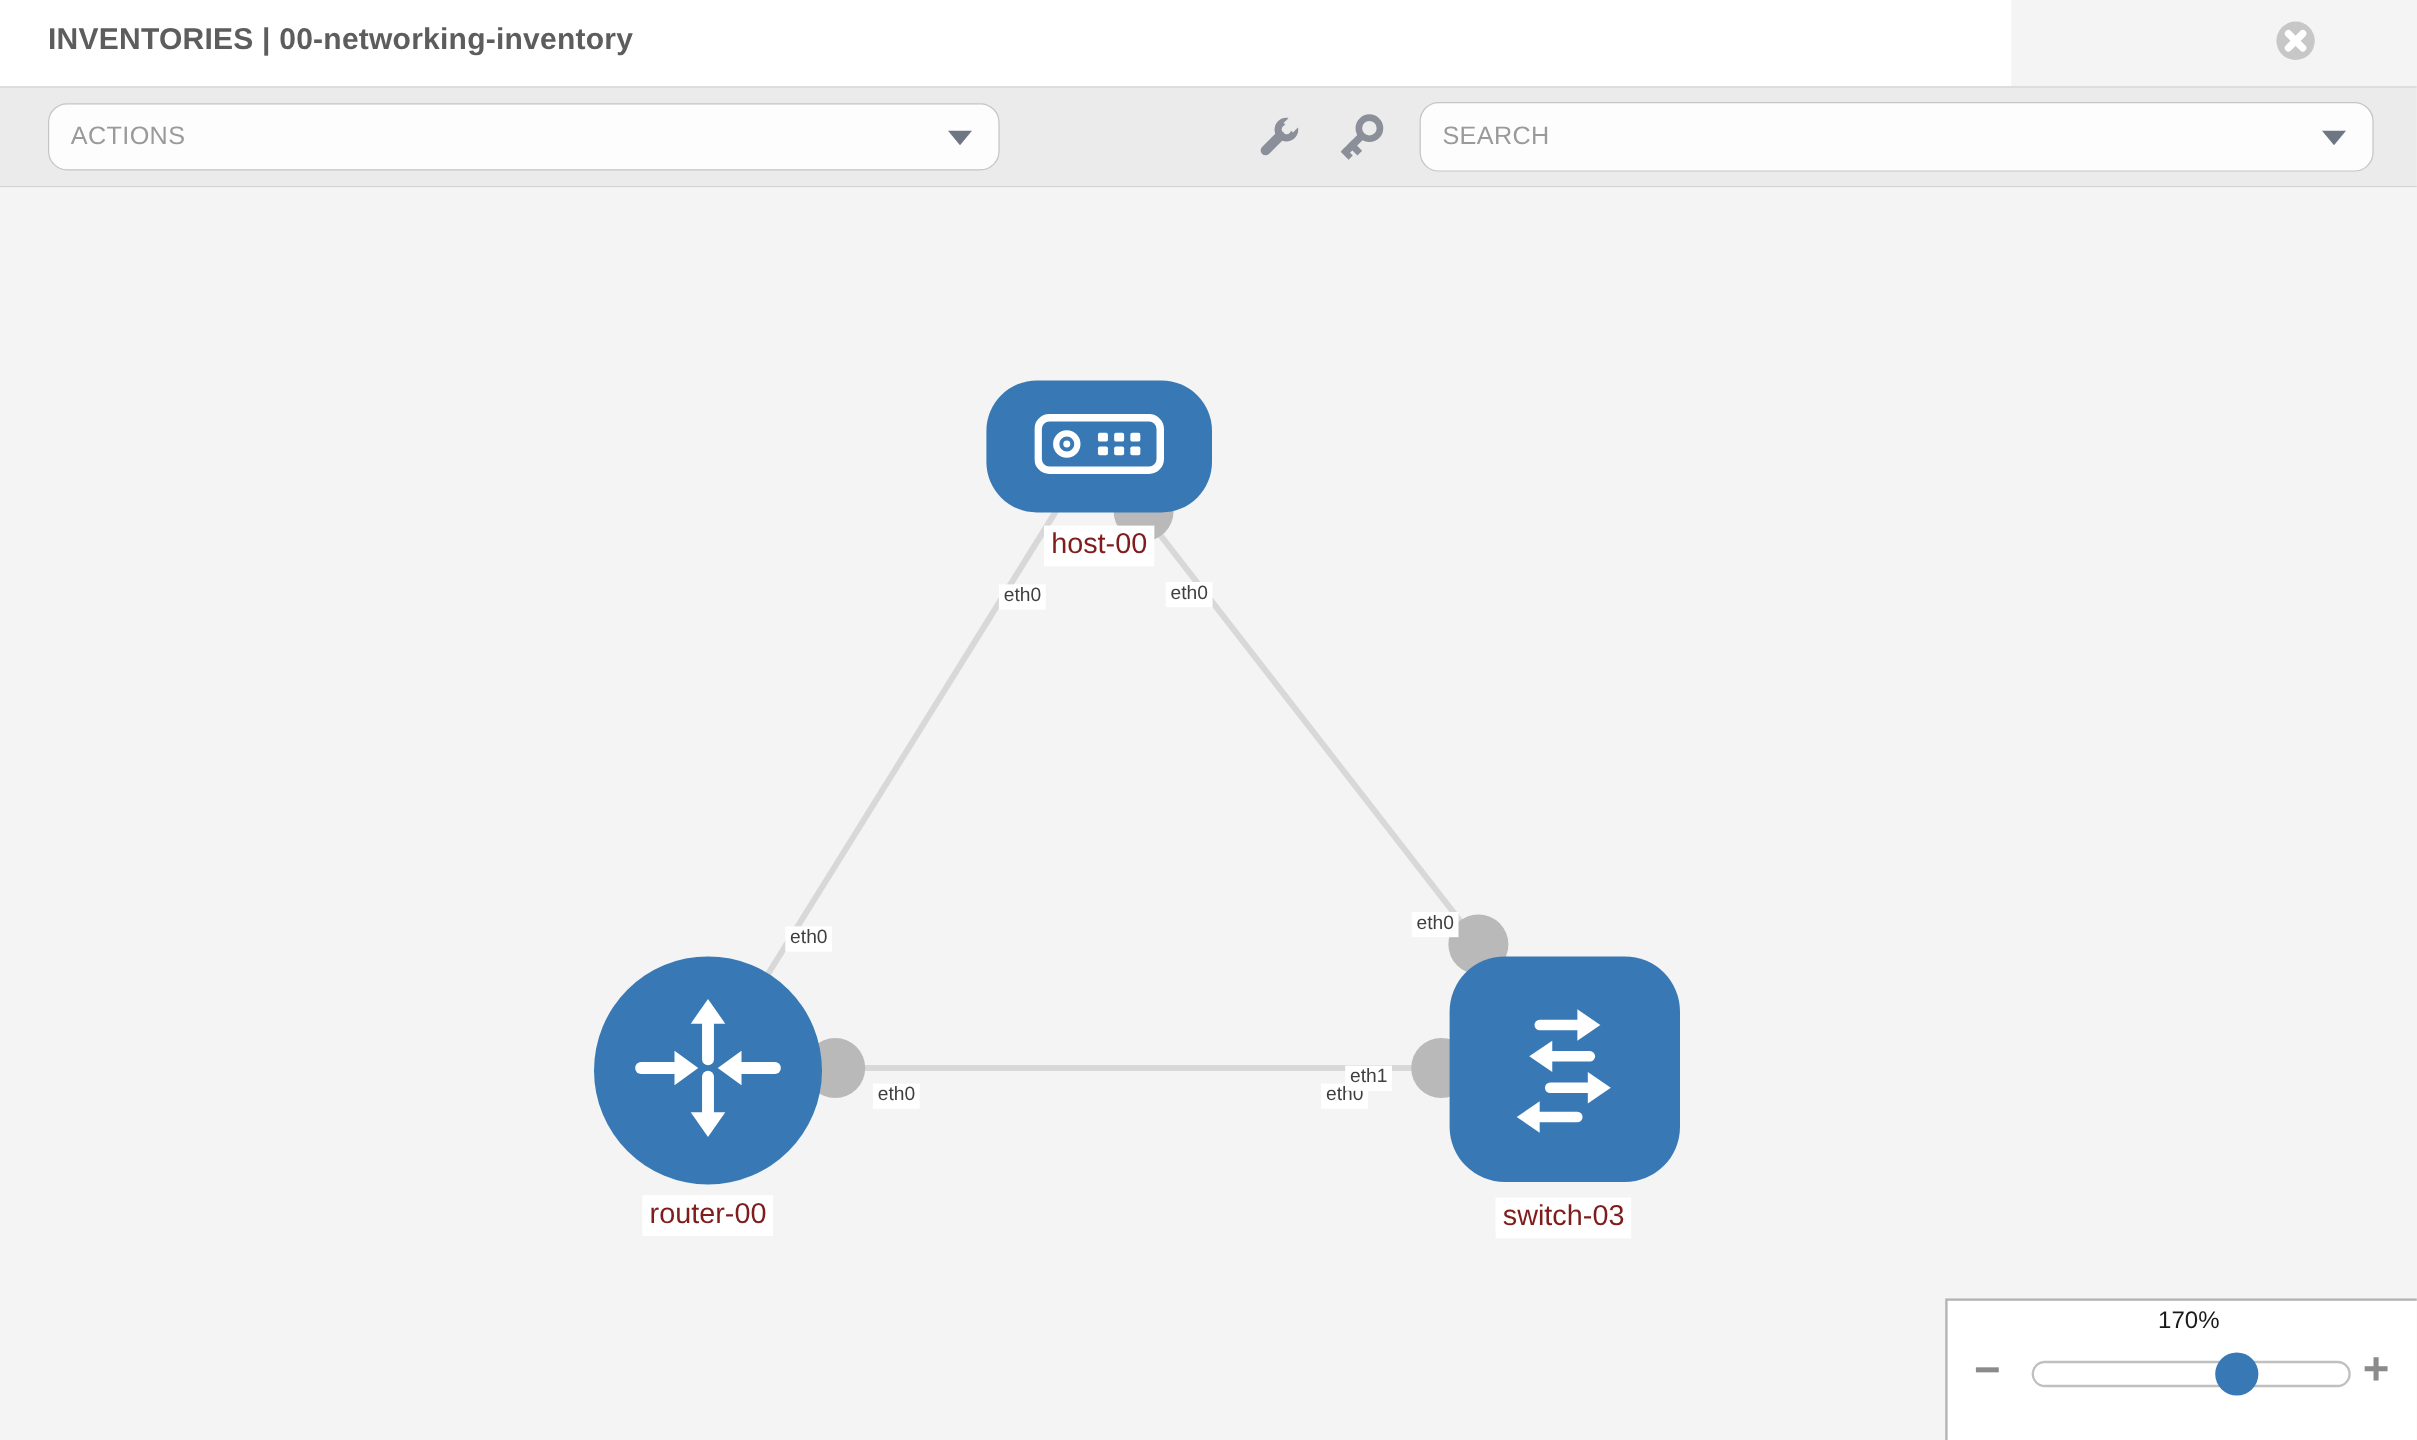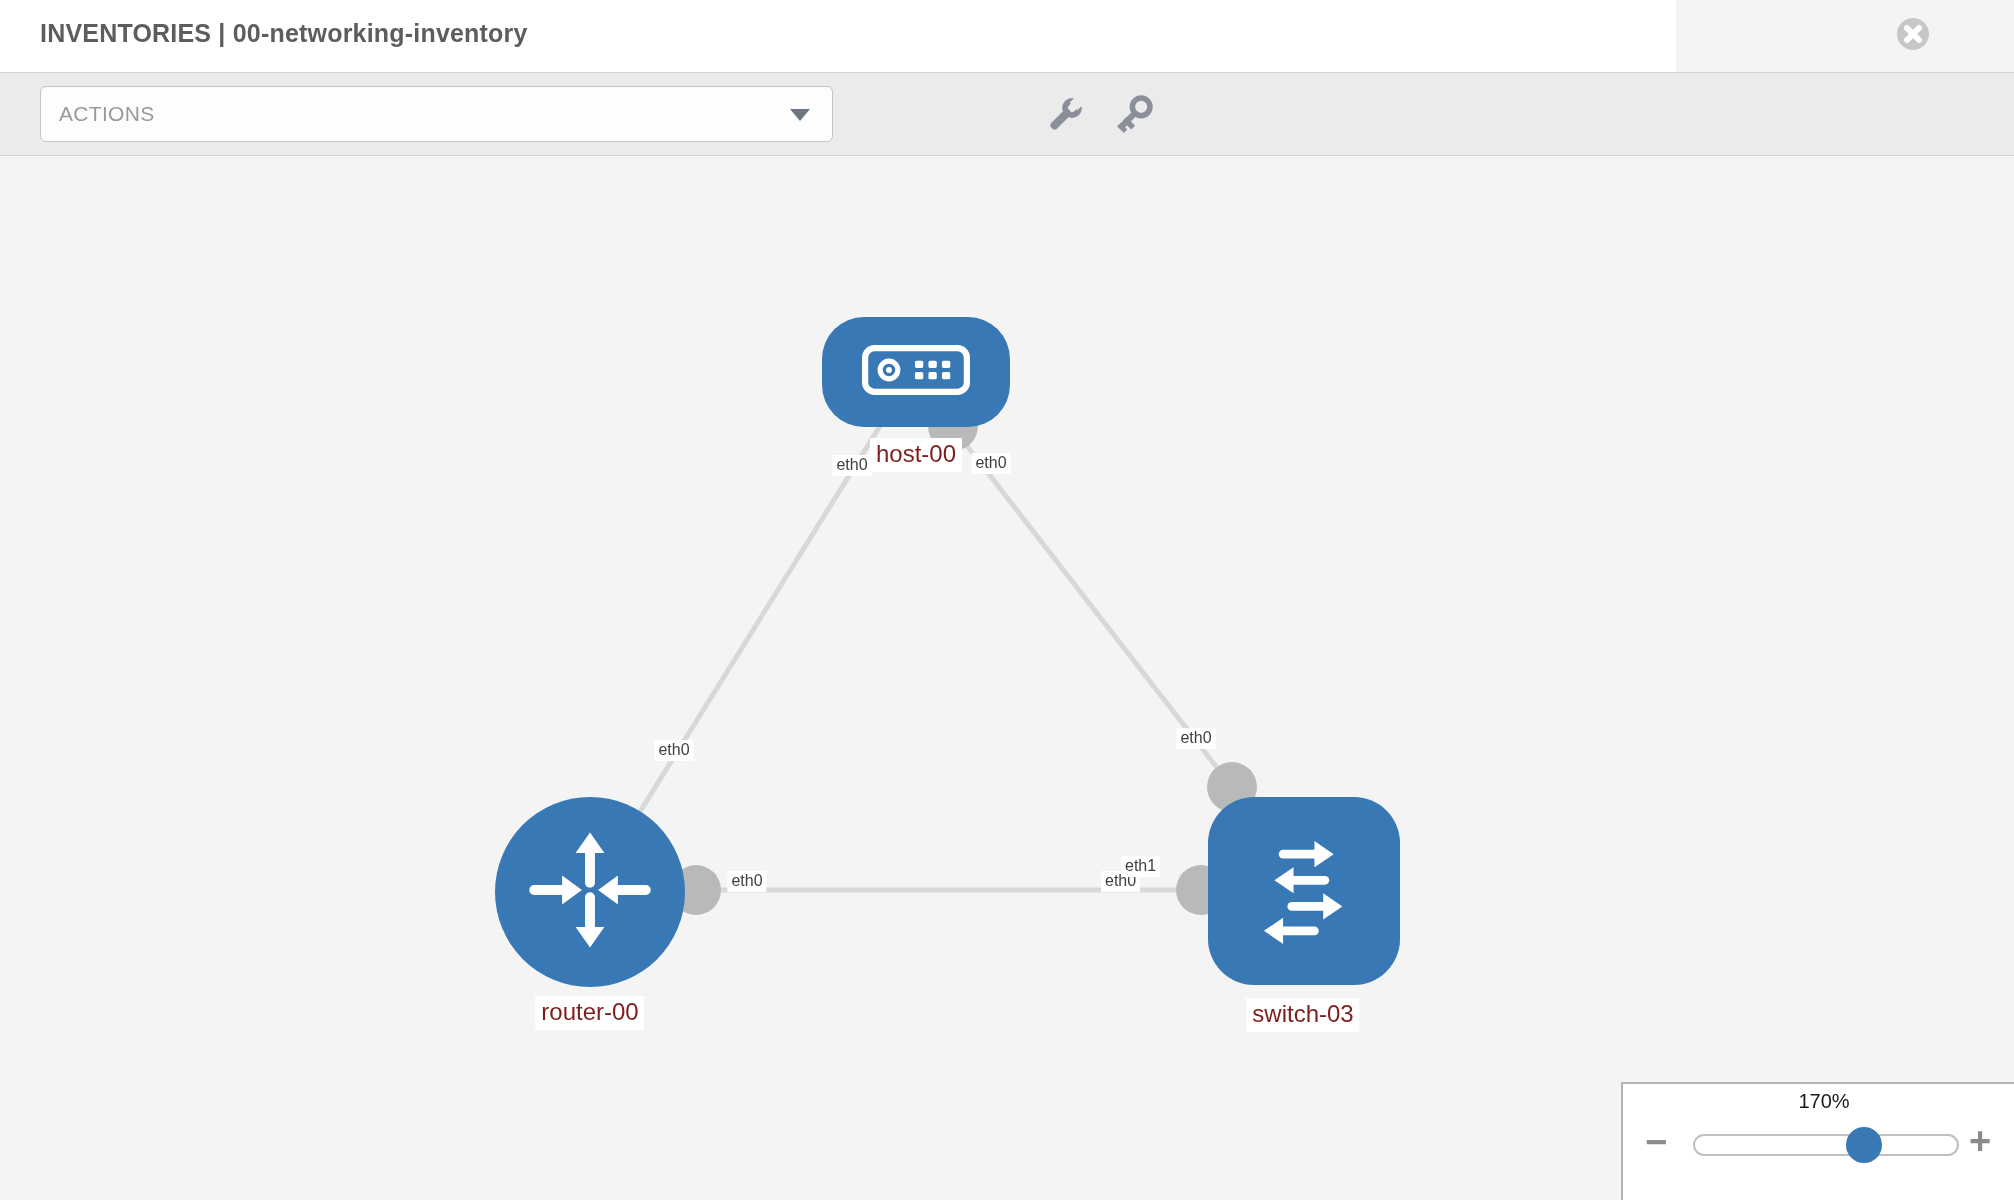--- a/index.html
+++ b/index.html
@@ -10,21 +10,21 @@
   .header { position:absolute; left:0; top:0; width:1676px; height:72px; background:#ffffff; }
   .page-title { position:absolute; left:40px; top:0; height:72px; line-height:66px;
                 font-size:25px; font-weight:bold; color:#5d5d5d; letter-spacing:.2px; }
   .close-btn { position:absolute; left:1896px; top:17px; width:34px; height:34px; border:none;
                background:transparent; cursor:pointer; padding:0; }
 
   
   .toolbar { position:absolute; left:0; top:72px; width:2014px; height:84px; background:#ebebeb;
              border-top:1px solid #d2d2d2; border-bottom:1px solid #d2d2d2; }
   .combo { position:absolute; height:56px; background:#fdfdfd; border:1px solid #c4c4c4;
-           border-radius:6px; cursor:pointer; }
+           border-radius:16px; cursor:pointer; }
   .combo-actions { left:40px; top:13px; width:793px; }
   .combo-search  { left:1183px; top:12px; width:795px; height:58px; }
   .combo-text { position:absolute; left:18px; top:0; height:100%; display:flex; align-items:center;
                 font-size:21px; color:#9a9a9a; letter-spacing:.3px; }
   .combo-caret { position:absolute; right:22px; top:50%; margin-top:-5px; width:0; height:0;
                  border-left:10px solid transparent; border-right:10px solid transparent;
                  border-top:12px solid #6e7684; }
   .tool-btn { position:absolute; top:20px; width:48px; height:44px; border:none; background:transparent;
               cursor:pointer; padding:0; }
   .tool-wrench { left:1041px; }
@@ -35,21 +35,21 @@
   .links-svg { position:absolute; left:0; top:0; width:2014px; height:1044px; }
   .link { stroke:#d8d8d8; stroke-width:5; }
   .connector { position:absolute; width:50px; height:50px; border-radius:50%; background:#b9b9b9; }
   .node { position:absolute; background:#3879b5; display:flex; align-items:center; justify-content:center; cursor:pointer; }
   .node-host   { left:822px; top:161px; width:188px; height:110px; border-radius:42px; }
   .node-router { left:495px; top:641px; width:190px; height:190px; border-radius:50%; }
   .node-switch { left:1208px; top:641px; width:192px; height:188px; border-radius:46px; }
   .node-label { position:absolute; transform:translateX(-50%); background:#ffffff; color:#7f1d1d;
                 font-size:24px; padding:2px 6px 4px 6px; white-space:nowrap; }
   .eth-chip { position:absolute; background:#ffffff; color:#3f3f3f; font-size:16px;
-              padding:1px 4px 2px 4px; white-space:nowrap; }
+              padding:1px 4px 2px 4px; white-space:nowrap;margin-top:32px; }
   .eth-center { transform:translateX(-50%); }
 
   
   .zoom-panel { position:absolute; left:1621px; top:1082px; width:420px; height:150px;
                 background:#ffffff; border:2px solid #b3b3b3; }
   .zoom-level { position:absolute; left:101px; top:6px; width:200px; text-align:center;
                 font-size:20px; color:#1a1a1a; }
   .zoom-minus, .zoom-plus { position:absolute; border:none; background:transparent; color:#8b8b8b;
                 font-size:38px; font-weight:bold; line-height:36px; cursor:pointer; padding:0; }
   .zoom-minus { left:22px; top:40px; }
@@ -102,20 +102,24 @@
           <g transform="rotate(45 20 20)" fill="#8a8f99">
             <circle cx="20" cy="9.5" r="8" fill="none" stroke="#8a8f99" stroke-width="5"></circle>
             <rect x="17.2" y="16" width="5.6" height="21" rx="1.5"></rect>
             <rect x="17.2" y="25.5" width="11" height="5"></rect>
             <rect x="17.2" y="33" width="8.5" height="4.5"></rect>
           </g>
         </svg>
       </span>
     </button>
 
+    <div class="combo combo-search">
+      <span class="combo-text">SEARCH</span>
+      <span class="combo-caret"></span>
+    </div>
   </div>
 
   <div class="canvas">
 
     <svg class="links-svg">
       <line class="link" x1="880" y1="270" x2="590" y2="736"></line>
       <line class="link" x1="953" y1="272" x2="1232" y2="631"></line>
       <line class="link" x1="590" y1="734" x2="1304" y2="734"></line>
     </svg>
 

